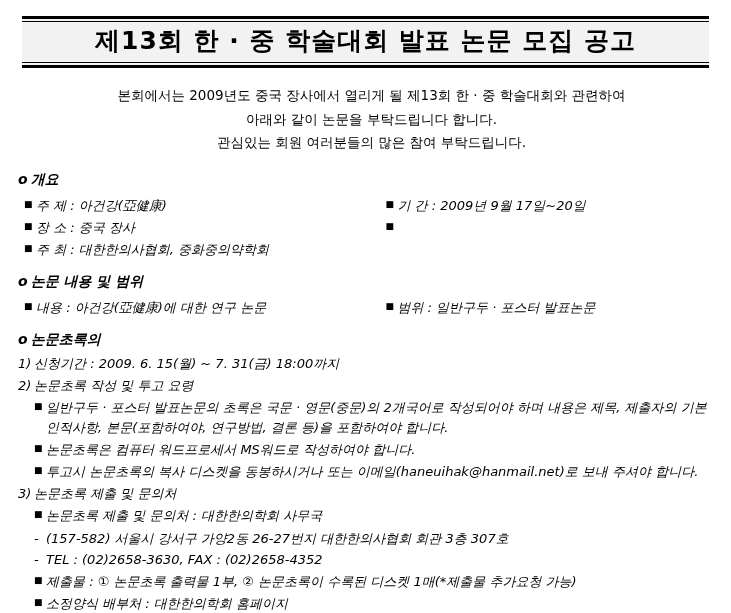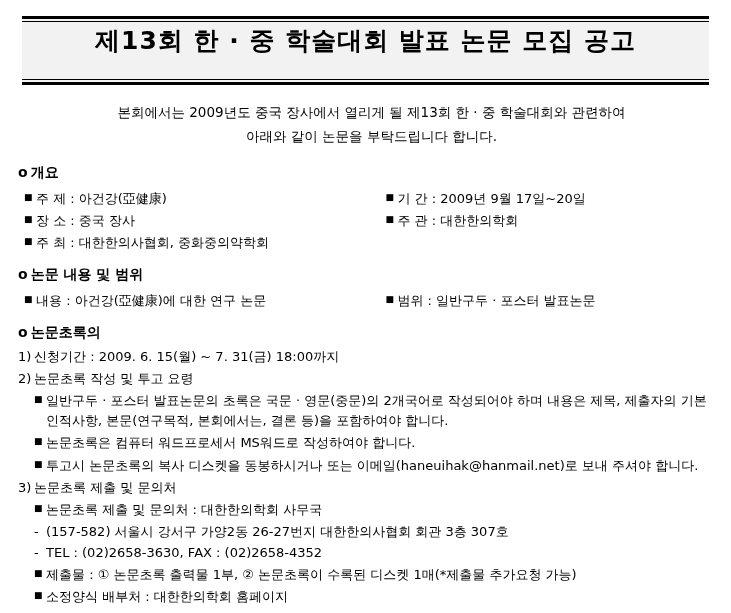--- a/index.html
+++ b/index.html
@@ -21,21 +21,21 @@
     box-sizing: border-box;
     padding: 0;
   }
   
   .title-banner {
     margin: 16px 22px 0 22px;
     border-top: 3px solid #000;
     border-bottom: 3px solid #000;
     background: #f2f2f2;
     text-align: center;
-    padding: 7px 0 26px 0;
+    padding: 7px 0 9px 0;
     position: relative;
   }
   .title-banner:before,
   .title-banner:after {
     content: "";
     position: absolute;
     left: 0; right: 0;
     height: 1px;
     background: #000;
   }
@@ -52,20 +52,21 @@
     margin: 16px 0 0 12px;
     text-align: center;
     font-size: 13.5px;
     line-height: 1.75;
   }
   
   .body-wrap {
     margin: 14px 18px 0 18px;
     font-size: 13px;
     line-height: 1.55;
+    font-style: italic;
   }
   .sec-head {
     font-weight: bold;
     font-size: 14px;
     margin: 9px 0 3px 0;
   }
   .sec-head .circ {
     font-weight: bold;
     margin-right: 3px;
   }
@@ -128,36 +129,37 @@
 
 <div class="page">
 
   <div class="title-banner">
     <div class="title-text">제13회 한 · 중 학술대회 발표 논문 모집 공고</div>
   </div>
 
   <div class="intro">
     <div>본회에서는 2009년도 중국 장사에서 열리게 될 제13회 한 · 중 학술대회와 관련하여</div>
     <div>아래와 같이 논문을 부탁드립니다 합니다.</div>
+    <div>관심있는 회원 여러분들의 많은 참여 부탁드립니다.</div>
   </div>
 
   <div class="body-wrap">
 
     <div class="sec-head">
       <span class="circ">о</span><span>개요</span>
     </div>
     <div class="two-col">
       <div class="col-l">
         <div class="li"><span class="bul">■</span><span>주 제 : 아건강(亞健康)</span></div>
         <div class="li"><span class="bul">■</span><span>장 소 : 중국 장사</span></div>
         <div class="li"><span class="bul">■</span><span>주 최 : 대한한의사협회, 중화중의약학회</span></div>
       </div>
       <div class="col-r">
         <div class="li"><span class="bul">■</span><span>기 간 : 2009년 9월 17일~20일</span></div>
-        <div class="li"><span class="bul">■</span><span>주 관 : 대한한의학회</span></div>
+        <div class="li"><span class="bul">■</span></div>
       </div>
     </div>
 
     <div class="sec-head">
       <span class="circ">о</span><span>논문 내용 및 범위</span>
     </div>
     <div class="two-col">
       <div class="col-l">
         <div class="li"><span class="bul">■</span><span>내용 : 아건강(亞健康)에 대한 연구 논문</span></div>
       </div>
@@ -172,21 +174,21 @@
 
     <div class="li-num">
       <span class="num">1)</span><span>신청기간 : 2009. 6. 15(월) ~ 7. 31(금) 18:00까지</span>
     </div>
 
     <div class="li-num">
       <span class="num">2)</span><span>논문초록 작성 및 투고 요령</span>
     </div>
     <div class="li-deep">
         <span class="bul">■</span>
-        <span class="cont">일반구두 · 포스터 발표논문의 초록은 국문 · 영문(중문)의 2개국어로 작성되어야 하며 내용은 제목, 제출자의 기본인적사항, 본문(연구목적, 본회에서는, 결론 등)을 포함하여야 합니다.</span>
+        <span class="cont">일반구두 · 포스터 발표논문의 초록은 국문 · 영문(중문)의 2개국어로 작성되어야 하며 내용은 제목, 제출자의 기본인적사항, 본문(포함하여야, 연구방법, 결론 등)을 포함하여야 합니다.</span>
       </div>
     <div class="li-deep">
         <span class="bul">■</span>
         <span class="cont">논문초록은 컴퓨터 워드프로세서 MS워드로 작성하여야 합니다.</span>
       </div>
     <div class="li-deep">
         <span class="bul">■</span>
         <span class="cont">투고시 논문초록의 복사 디스켓을 동봉하시거나 또는 이메일(haneuihak@hanmail.net)로 보내 주셔야 합니다.</span>
       </div>
 

